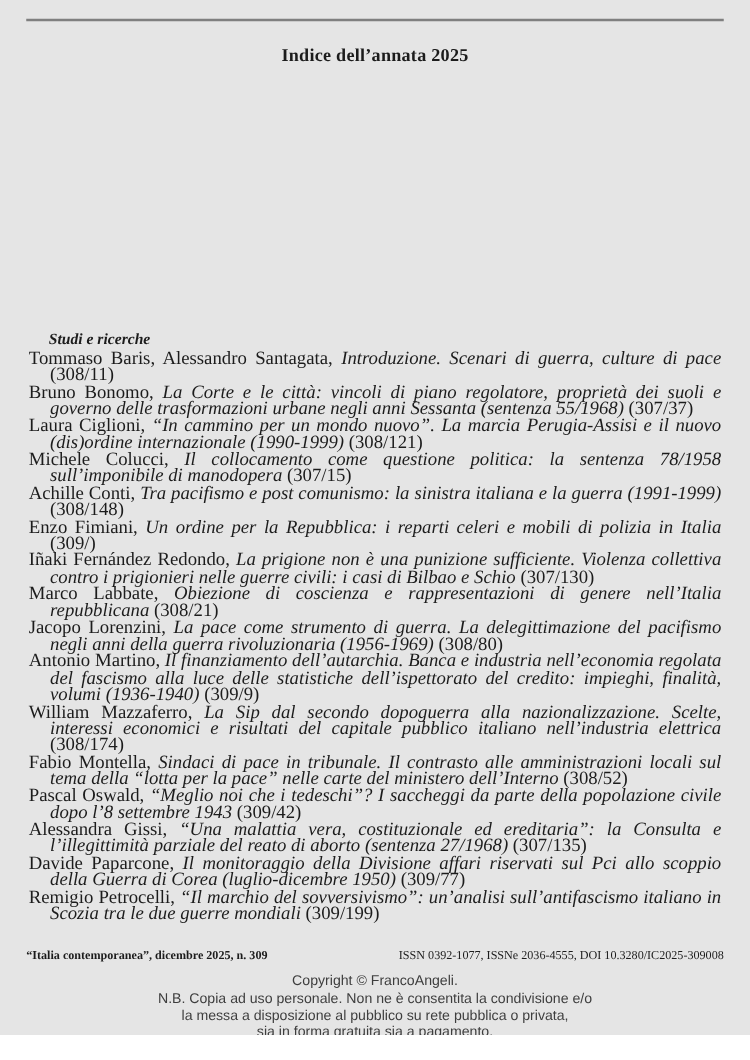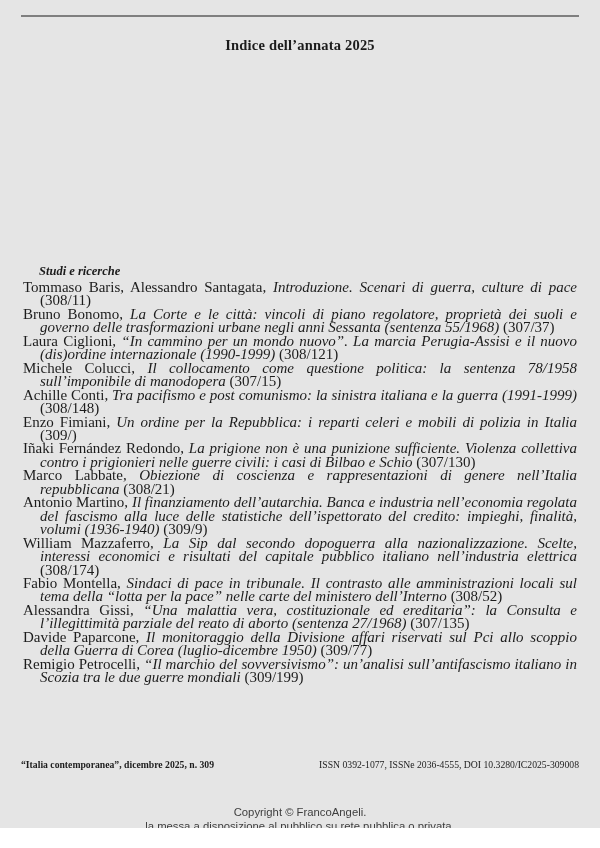--- a/index.html
+++ b/index.html
@@ -60,21 +60,20 @@
   }
   .journal-name { font-weight: bold; }
   .copyright {
     position: absolute;
     left: 0; right: 0; top: 779px;
     text-align: center;
     font-family: "Liberation Sans", "DejaVu Sans", sans-serif;
     font-size: 11.3px;
     line-height: 13.8px;
     color: #3e3e3e;
-    margin-top: 27px;
   }
 </style>
 </head>
 <body>
 
 <div class="page">
 
   <div class="top-rule"></div>
 
   <h1 class="title">Indice dell’annata 2025</h1>
@@ -91,39 +90,42 @@
     <p class="entry"><span class="authors">Michele Colucci,</span> <span class="entry-title">Il collocamento come questione politica: la sentenza 78/1958 sull’imponibile di manodopera</span> <span class="entry-ref">(307/15)</span></p>
 
     <p class="entry"><span class="authors">Achille Conti,</span> <span class="entry-title">Tra pacifismo e post comunismo: la sinistra italiana e la guerra (1991-1999)</span> <span class="entry-ref">(308/148)</span></p>
 
     <p class="entry"><span class="authors">Enzo Fimiani,</span> <span class="entry-title">Un ordine per la Repubblica: i reparti celeri e mobili di polizia in Italia</span> <span class="entry-ref">(309/)</span></p>
 
     <p class="entry"><span class="authors">Iñaki Fernández Redondo,</span> <span class="entry-title">La prigione non è una punizione sufficiente. Violenza collettiva contro i prigionieri nelle guerre civili: i casi di Bilbao e Schio</span> <span class="entry-ref">(307/130)</span></p>
 
     <p class="entry"><span class="authors">Marco Labbate,</span> <span class="entry-title">Obiezione di coscienza e rappresentazioni di genere nell’Italia repubblicana</span> <span class="entry-ref">(308/21)</span></p>
 
+    <p class="entry"><span class="authors">Jacopo Lorenzini,</span> <span class="entry-title">La pace come strumento di guerra. La delegittimazione del pacifismo negli anni della guerra rivoluzionaria (1956-1969)</span> <span class="entry-ref">(308/80)</span></p>
 
     <p class="entry"><span class="authors">Antonio Martino,</span> <span class="entry-title">Il finanziamento dell’autarchia. Banca e industria nell’economia regolata del fascismo alla luce delle statistiche dell’ispettorato del credito: impieghi, finalità, volumi (1936-1940)</span> <span class="entry-ref">(309/9)</span></p>
 
     <p class="entry"><span class="authors">William Mazzaferro,</span> <span class="entry-title">La Sip dal secondo dopoguerra alla nazionalizzazione. Scelte, interessi economici e risultati del capitale pubblico italiano nell’industria elettrica</span> <span class="entry-ref">(308/174)</span></p>
 
     <p class="entry"><span class="authors">Fabio Montella,</span> <span class="entry-title">Sindaci di pace in tribunale. Il contrasto alle amministrazioni locali sul tema della “lotta per la pace” nelle carte del ministero dell’Interno</span> <span class="entry-ref">(308/52)</span></p>
 
+    <p class="entry"><span class="authors">Pascal Oswald,</span> <span class="entry-title">“Meglio noi che i tedeschi”? I saccheggi da parte della popolazione civile dopo l’8 settembre 1943</span> <span class="entry-ref">(309/42)</span></p>
 
     <p class="entry"><span class="authors">Alessandra Gissi,</span> <span class="entry-title">“Una malattia vera, costituzionale ed ereditaria”: la Consulta e l’illegittimità parziale del reato di aborto (sentenza 27/1968)</span> <span class="entry-ref">(307/135)</span></p>
 
     <p class="entry"><span class="authors">Davide Paparcone,</span> <span class="entry-title">Il monitoraggio della Divisione affari riservati sul Pci allo scoppio della Guerra di Corea (luglio-dicembre 1950)</span> <span class="entry-ref">(309/77)</span></p>
 
     <p class="entry"><span class="authors">Remigio Petrocelli,</span> <span class="entry-title">“Il marchio del sovversivismo”: un’analisi sull’antifascismo italiano in Scozia tra le due guerre mondiali</span> <span class="entry-ref">(309/199)</span></p>
   </div>
 
   <div class="journal-line">
     <span class="journal-name">“Italia contemporanea”, dicembre 2025, n. 309</span>
     <span class="issn">ISSN 0392-1077, ISSNe 2036-4555, DOI 10.3280/IC2025-309008</span>
   </div>
 
   <div class="copyright">
     <div>Copyright © FrancoAngeli.</div>
+    <div>N.B. Copia ad uso personale. Non ne è consentita la condivisione e/o</div>
     <div>la messa a disposizione al pubblico su rete pubblica o privata,</div>
     <div>sia in forma gratuita sia a pagamento.</div>
   </div>
 
 </div>
 
 </body></html>

